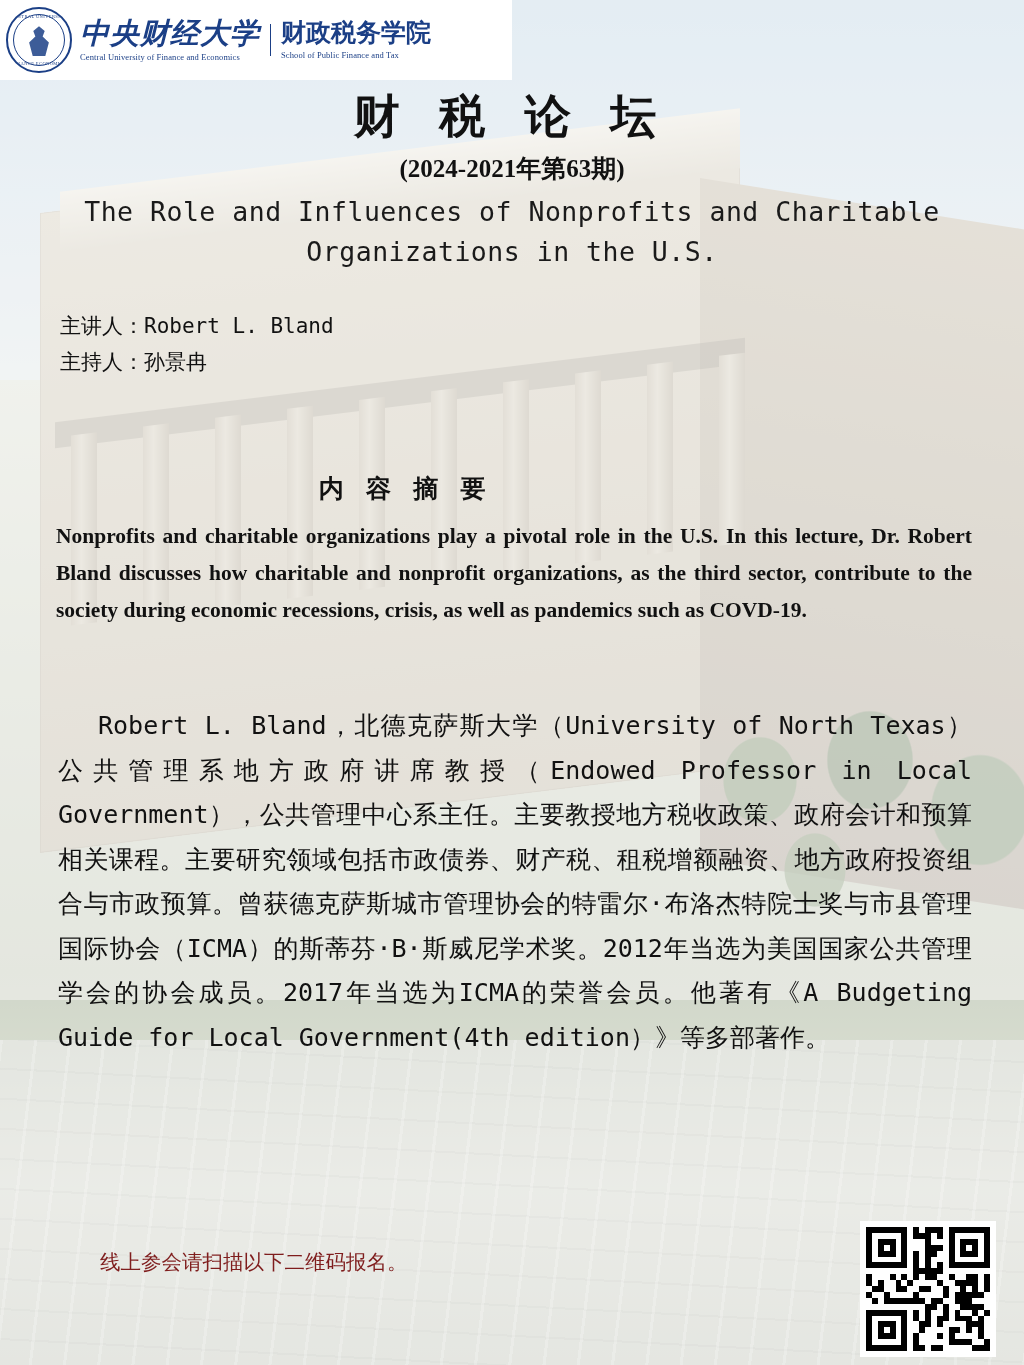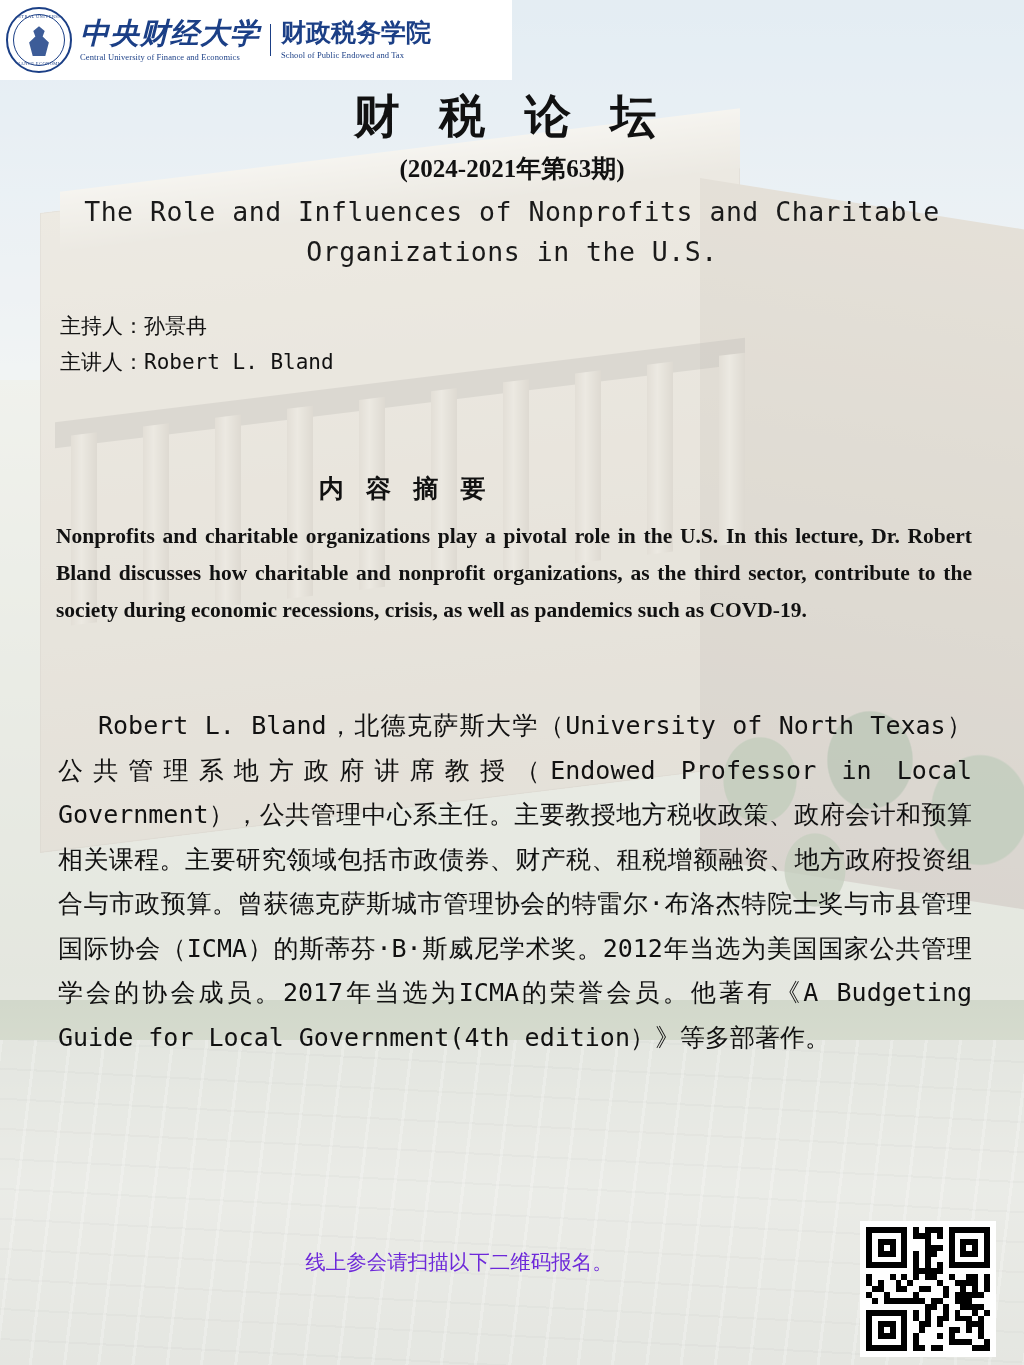--- a/index.html
+++ b/index.html
@@ -271,23 +271,22 @@
     text-indent: 42px;
     text-align: justify;
     text-align-last: left;
   }
 
   .signup {
     position: absolute;
     left: 58px; top: 1248px; width: 760px;
     font-family: Liberation Mono, monospace;
     font-size: 20.5px;
-    color: #6d28d9;
+    color: #7f1d1d;
     text-indent: 42px;
-    text-align: center;
   }
 
   
   .qr {
     position: absolute;
     right: 28px; bottom: 8px;
     width: 136px; height: 136px;
     background: #fff;
     padding: 6px;
   }
@@ -336,32 +335,32 @@
       <div class="seal-bottom">FINANCE ECONOMICS</div>
     </div>
     <div class="logo-cn-wrap">
       <div class="logo-cn-block">
         <div class="logo-cn">中央财经大学</div>
         <div class="logo-en">Central University of Finance and Economics</div>
       </div>
       <div class="logo-div"></div>
       <div class="logo-cn-block">
         <div class="logo-cn" style="font-style:normal;font-size:25px;letter-spacing:0">财政税务学院</div>
-        <div class="logo-en">School of Public Endowed and Tax</div>
+        <div class="logo-en">School of Public Finance and Tax</div>
       </div>
     </div>
   </div>
 
   <div class="title-cn">财 税 论 坛</div>
   <div class="title-issue">(2024-2021年第63期)</div>
   <div class="title-en">The Role and Influences of Nonprofits and Charitable Organizations in the U.S.</div>
 
   <div class="meta">
+    <div>主讲人：Robert L. Bland</div>
     <div>主持人：孙景冉</div>
-    <div>主讲人：Robert L. Bland</div>
   </div>
 
   <div class="abs-head">内 容 摘 要</div>
   <div class="abs-body">Nonprofits and charitable organizations play a pivotal role in the U.S. In this lecture, Dr. Robert Bland discusses how charitable and nonprofit organizations, as the third sector, contribute to the society during economic recessions, crisis, as well as pandemics such as COVD-19.</div>
 
   <div class="bio">Robert L. Bland，北德克萨斯大学（University of North Texas）公共管理系地方政府讲席教授（Endowed Professor in Local Government），公共管理中心系主任。主要教授地方税收政策、政府会计和预算相关课程。主要研究领域包括市政债券、财产税、租税增额融资、地方政府投资组合与市政预算。曾获德克萨斯城市管理协会的特雷尔·布洛杰特院士奖与市县管理国际协会（ICMA）的斯蒂芬·B·斯威尼学术奖。2012年当选为美国国家公共管理学会的协会成员。2017年当选为ICMA的荣誉会员。他著有《A Budgeting Guide for Local Government(4th edition）》等多部著作。</div>
 
 
   <div class="signup">线上参会请扫描以下二维码报名。</div>
 

